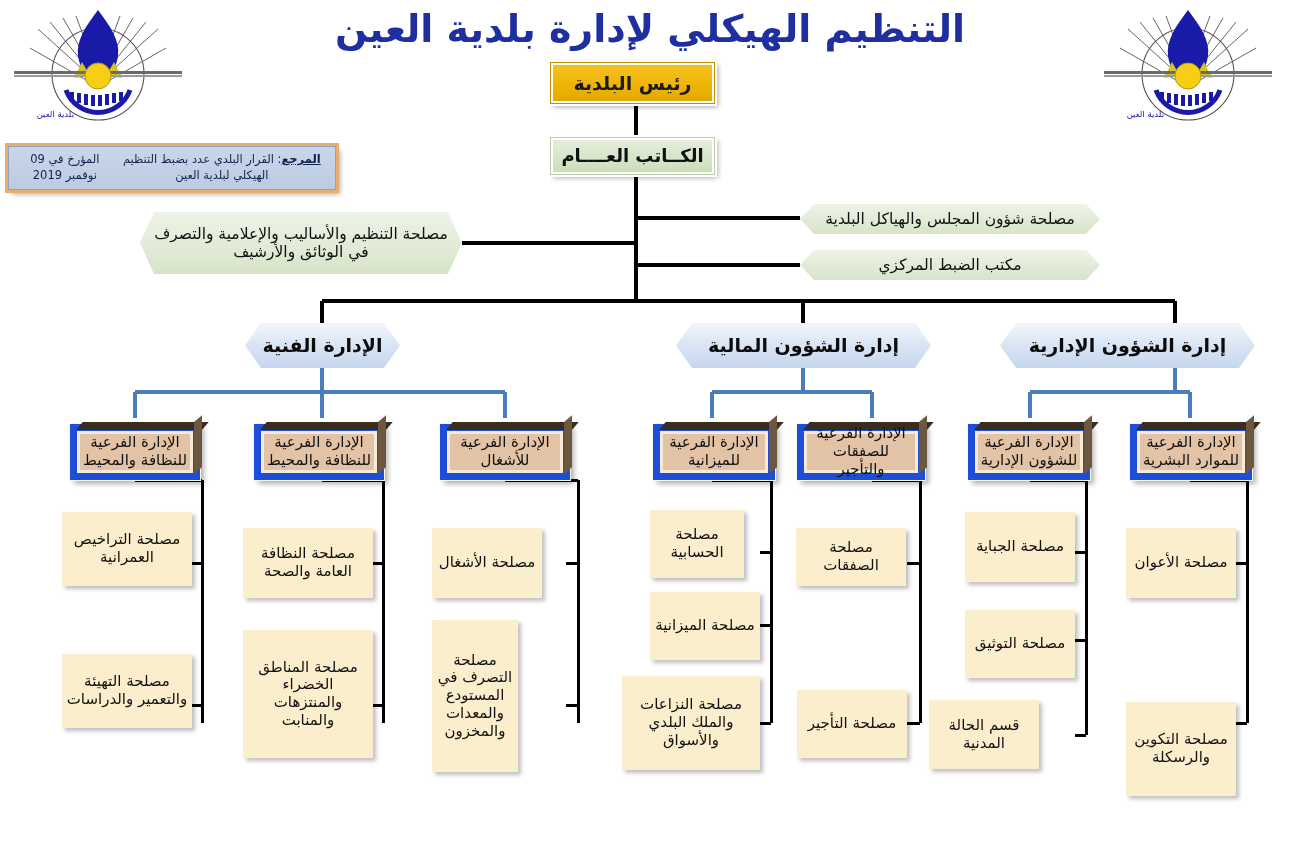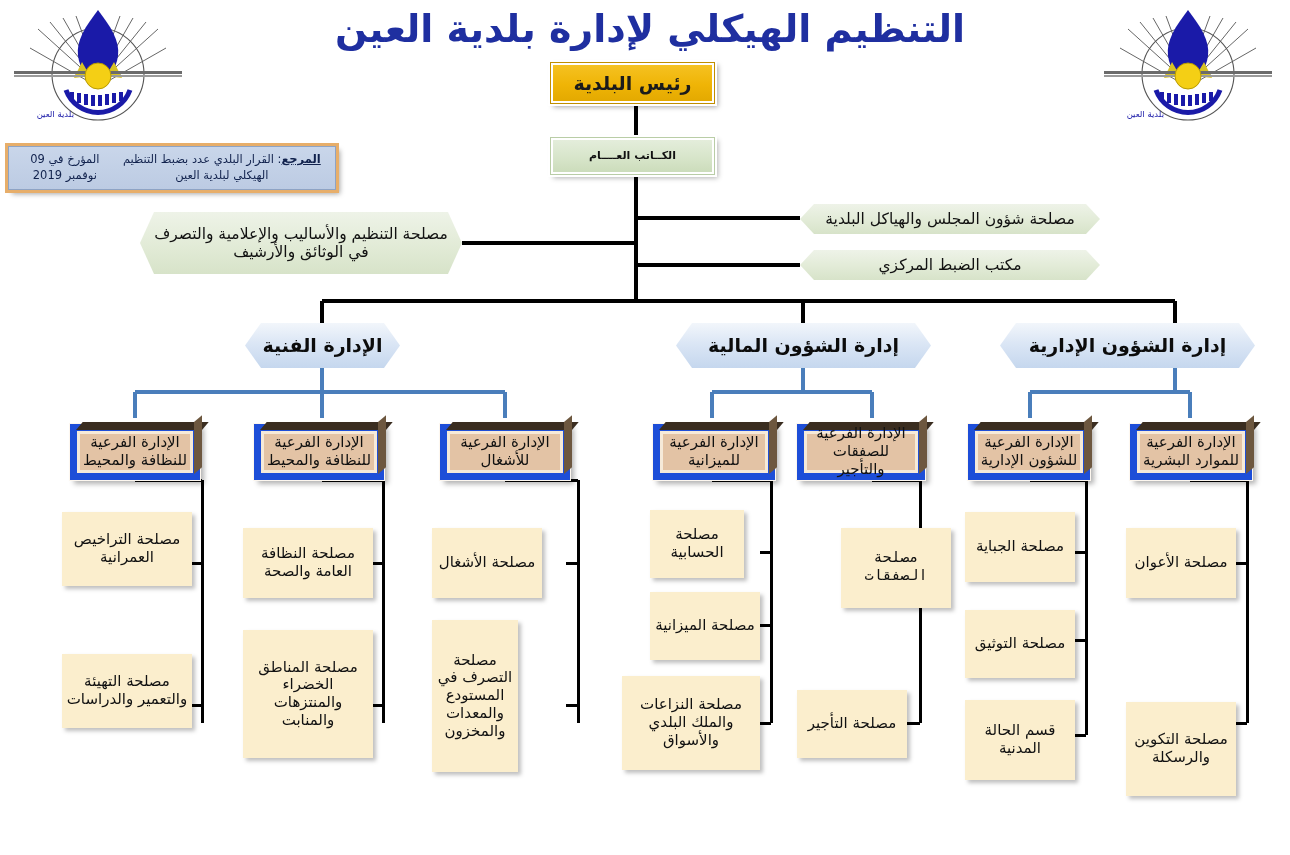--- a/index.html
+++ b/index.html
@@ -54,21 +54,21 @@
     font-size:19px;
     box-shadow:3px 3px 5px rgba(0,0,0,.35), inset 0 0 0 2px #fff;
     outline:2px solid #ffffff;
   }
   
   .b-green{
     background:linear-gradient(180deg,#e5eedd 0%,#d6e4c8 60%,#cadbb9 100%);
     border:1px solid #b9cda6;
     color:#111;
     font-weight:bold;
-    font-size:11px;
+    font-size:18px;
     box-shadow:3px 3px 5px rgba(0,0,0,.30), inset 0 0 0 2px #fff;
     outline:2px solid #ffffff;
     text-align:right;
   }
   
   .b-banner{
     background:linear-gradient(180deg,#eef3e8 0%,#e2ebd7 55%,#d7e3c9 100%);
     border:none;
     color:#111;
     font-size:15.5px;
@@ -352,23 +352,23 @@
   <div class="box b-leaf" style="left:243px;top:528px;width:130px;height:70px;">مصلحة النظافة العامة والصحة</div>
   <div class="box b-leaf" style="left:243px;top:630px;width:130px;height:128px;">مصلحة المناطق الخضراء والمنتزهات والمنابت</div>
 
   <div class="box b-leaf" style="left:432px;top:528px;width:110px;height:70px;">مصلحة الأشغال</div>
   <div class="box b-leaf" style="left:432px;top:620px;width:86px;height:152px;">مصلحة التصرف في المستودع والمعدات والمخزون</div>
 
   <div class="box b-leaf" style="left:650px;top:510px;width:94px;height:68px;">مصلحة الحسابية</div>
   <div class="box b-leaf" style="left:650px;top:592px;width:110px;height:68px;">مصلحة الميزانية</div>
   <div class="box b-leaf" style="left:622px;top:676px;width:138px;height:94px;">مصلحة النزاعات والملك البلدي والأسواق</div>
 
-  <div class="box b-leaf" style="left:841px;top:528px;width:110px;height:80px;font-family:Liberation Mono, monospace;">مصلحة الصفقات</div>
+  <div class="box b-leaf" style="left:796px;top:528px;width:110px;height:58px;">مصلحة الصفقات</div>
   <div class="box b-leaf" style="left:797px;top:690px;width:110px;height:68px;">مصلحة التأجير</div>
 
   <div class="box b-leaf" style="left:965px;top:512px;width:110px;height:70px;">مصلحة الجباية</div>
   <div class="box b-leaf" style="left:965px;top:610px;width:110px;height:68px;">مصلحة التوثيق</div>
-  <div class="box b-leaf" style="left:965px;top:700px;width:110px;height:80px;">قسم الحالة المدنية</div>
+  <div class="box b-leaf" style="left:929px;top:700px;width:110px;height:69px;">قسم الحالة المدنية</div>
 
   <div class="box b-leaf" style="left:1126px;top:528px;width:110px;height:70px;">مصلحة الأعوان</div>
   <div class="box b-leaf" style="left:1126px;top:676px;width:110px;height:94px;margin-top:26px;">مصلحة التكوين والرسكلة</div>
 
 </div>
 
 </body></html>

